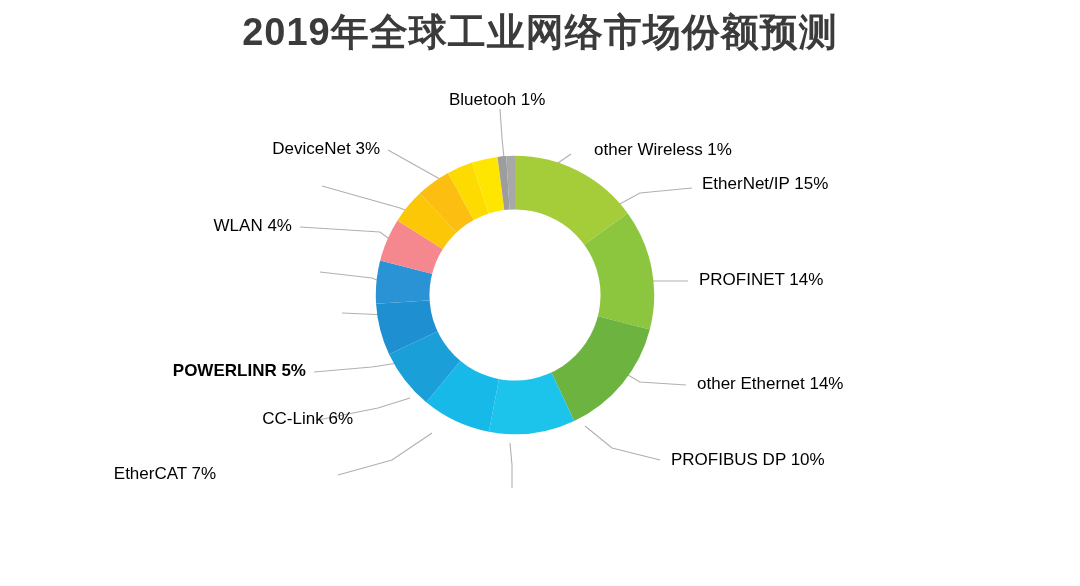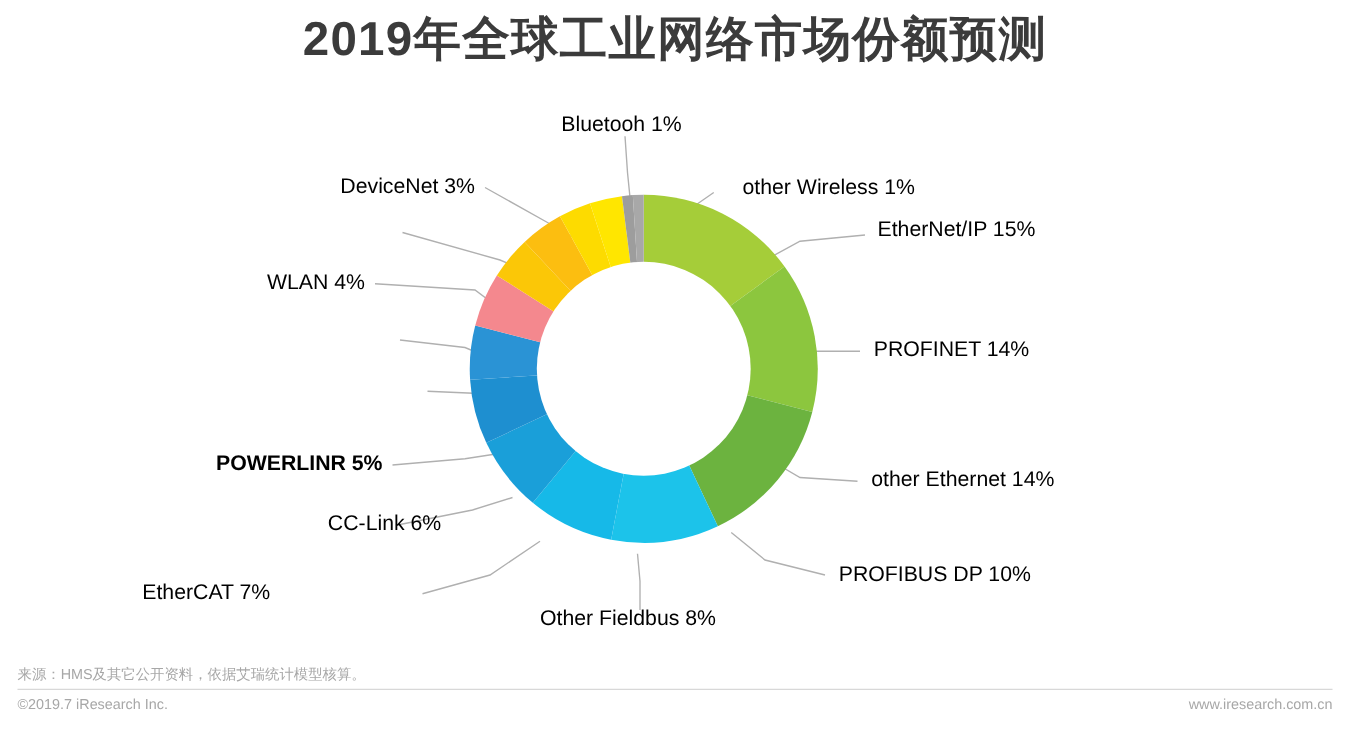--- a/index.html
+++ b/index.html
@@ -135,30 +135,23 @@
       </svg>
     </div>
 
     <div class="lbl r" style="left:449px;top:30px;">Bluetooh 1%</div>
     <div class="lbl r" style="left:594px;top:80px;">other Wireless 1%</div>
     <div class="lbl r" style="left:702px;top:114px;">EtherNet/IP 15%</div>
     <div class="lbl r" style="left:699px;top:210px;">PROFINET 14%</div>
     <div class="lbl r" style="left:697px;top:314px;">other Ethernet 14%</div>
     <div class="lbl r" style="left:671px;top:390px;">PROFIBUS DP 10%</div>
 
-    <div class="lbl" style="left:432px;top:425px;">Other Fieldbus 8%</div>
 
     <div class="lbl l" style="left:0;width:330px;top:404px;text-align:center;">EtherCAT 7%</div>
     <div class="lbl l" style="left:0;width:310px;top:349px;margin-left:43px;">CC-Link 6%</div>
     <div class="lbl l" style="left:0;width:306px;top:301px;font-weight:bold;">POWERLINR 5%</div>
     <div class="lbl l" style="left:0;width:292px;top:156px;">WLAN 4%</div>
     <div class="lbl l" style="left:0;width:380px;top:79px;">DeviceNet 3%</div>
 
   </div>
 
-  <div class="footer">
-    <div class="src">来源：HMS及其它公开资料，依据艾瑞统计模型核算。</div>
-    <div class="rule"></div>
-    <div class="copy">©2019.7 iResearch Inc.</div>
-    <div class="site">www.iresearch.com.cn</div>
-  </div>
 
 </div>
 
 </body></html>

